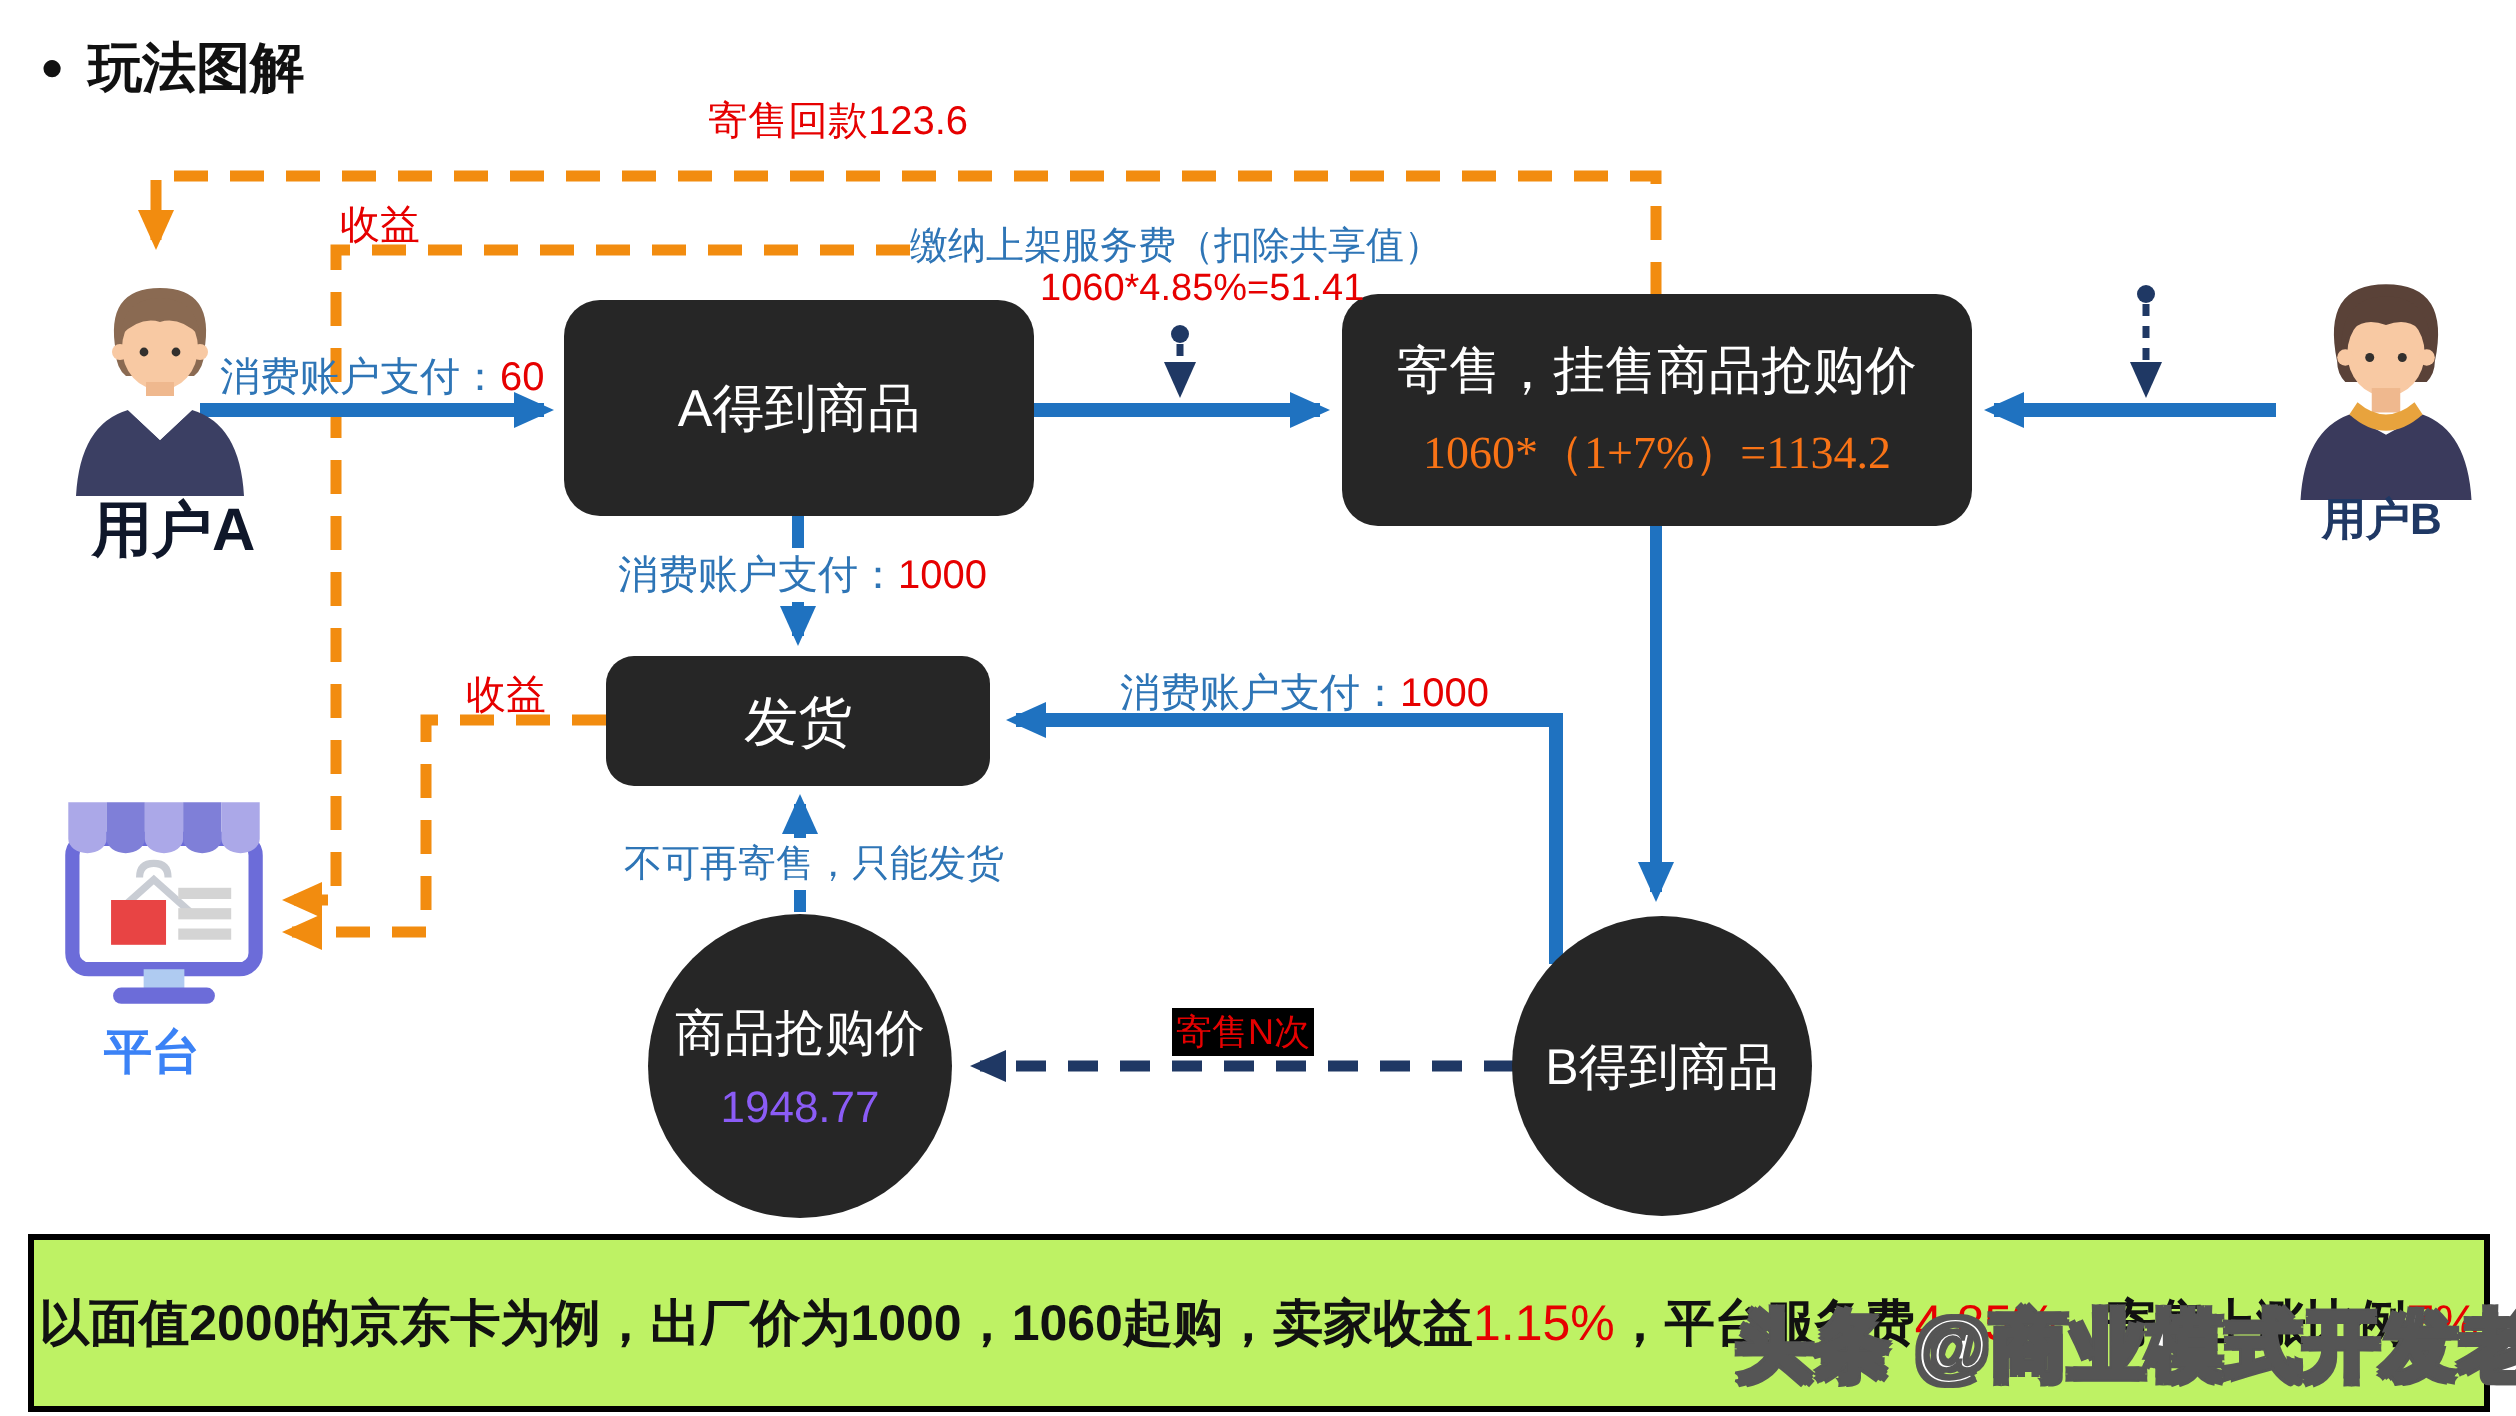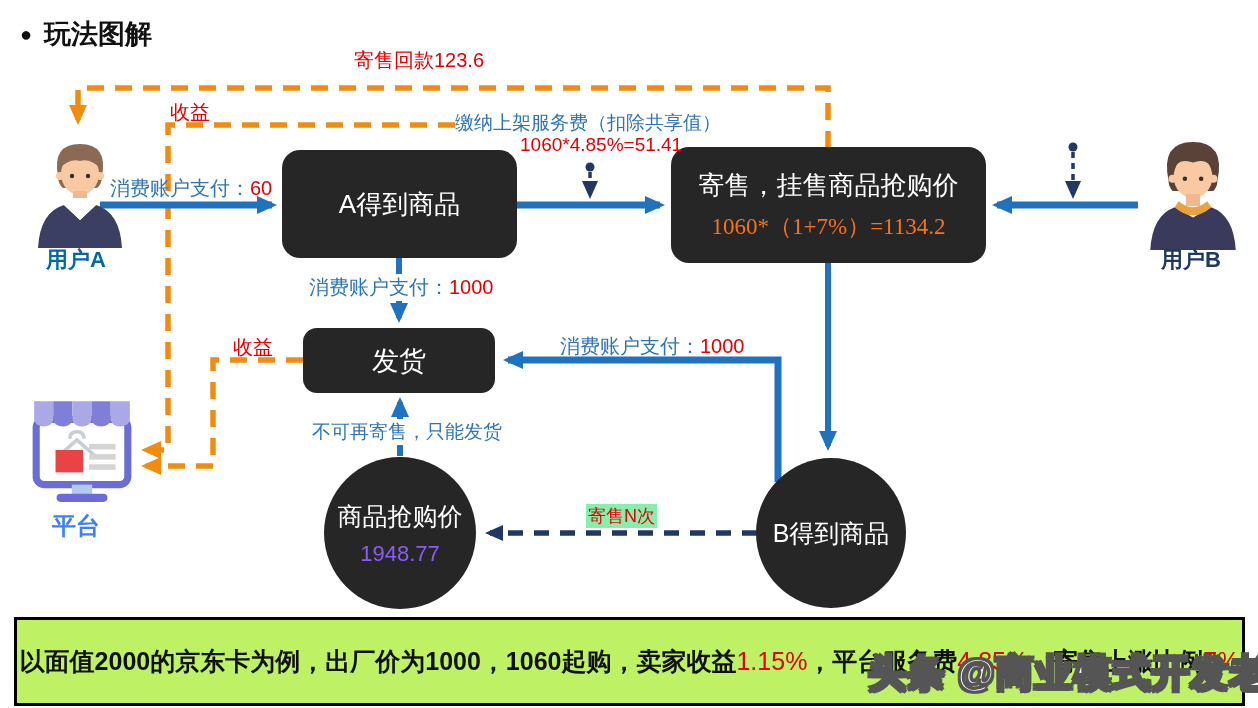--- a/index.html
+++ b/index.html
@@ -27,25 +27,25 @@
   .red{color:#e60000;}
   .lbl-consign-return{left:354px;top:47px;font-size:20px;}
   .lbl-income-top{left:170px;top:99px;font-size:20px;}
   .lbl-pay60{left:110px;top:175px;font-size:20px;}
   .lbl-listing1{left:455px;top:110px;font-size:19px;}
   .lbl-listing2{left:520px;top:134px;font-size:19px;}
   .lbl-pay1000a{left:306px;top:274px;font-size:20px;background:#fff;padding:0 3px;}
   .lbl-income-ship{left:233px;top:334px;font-size:20px;}
   .lbl-pay1000b{left:560px;top:333px;font-size:20px;}
   .lbl-noresell{left:310px;top:419px;font-size:19px;background:#fff;padding:0 2px;}
-  .lbl-consign-n{left:586px;top:504px;font-size:18px;background:#86efac;padding:0 2px;}
+  .lbl-consign-n{left:586px;top:504px;font-size:18px;background:#000000;padding:0 2px;}
   .note-b{left:945px;top:49px;width:312px;text-align:center;font-size:18px;line-height:25px;z-index:4;}
   
   .actor-label{font-weight:bold;}
-  .lbl-user-a{left:46px;top:245px;font-size:22px;color:#0369a1;}
+  .lbl-user-a{left:46px;top:245px;font-size:30px;color:#0f172a;}
   .lbl-user-b{left:1161px;top:245px;font-size:22px;color:#1F3864;}
   .lbl-platform{left:52px;top:510px;font-size:24px;color:#3b82f6;}
   
   .icon{z-index:3;}
   .avatar-a{left:30px;top:136px;width:100px;height:112px;}
   .avatar-b{left:1142px;top:136px;width:102px;height:114px;}
   .platform-icon{left:26px;top:392px;width:112px;height:116px;}
   
   .banner{left:14px;top:617px;width:1225px;height:83px;border:3px solid #000;display:flex;align-items:center;justify-content:center;z-index:2;background:#bef264;}
   .banner-text{font-size:25px;font-weight:bold;color:#111;white-space:nowrap;}

